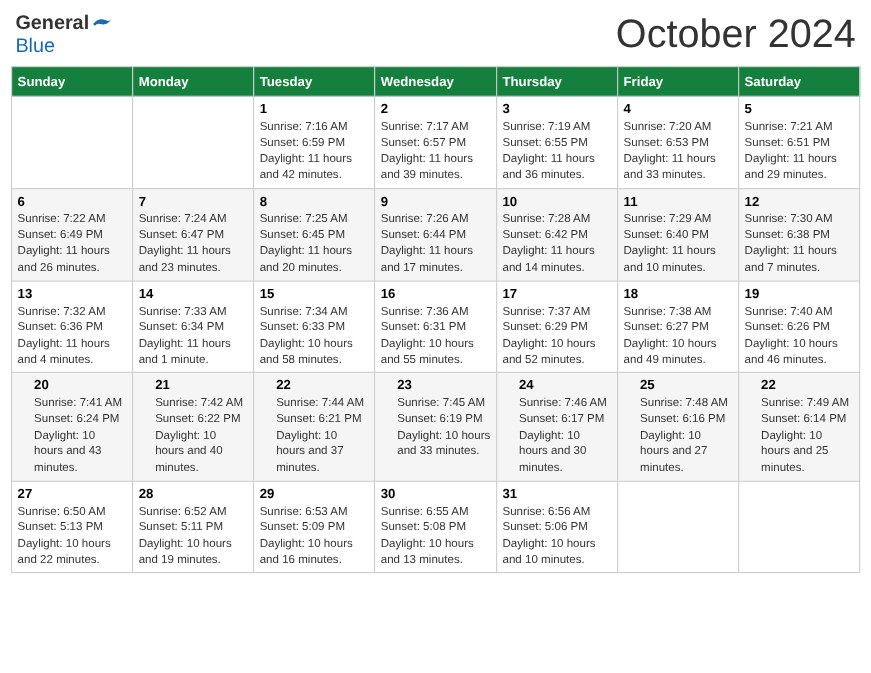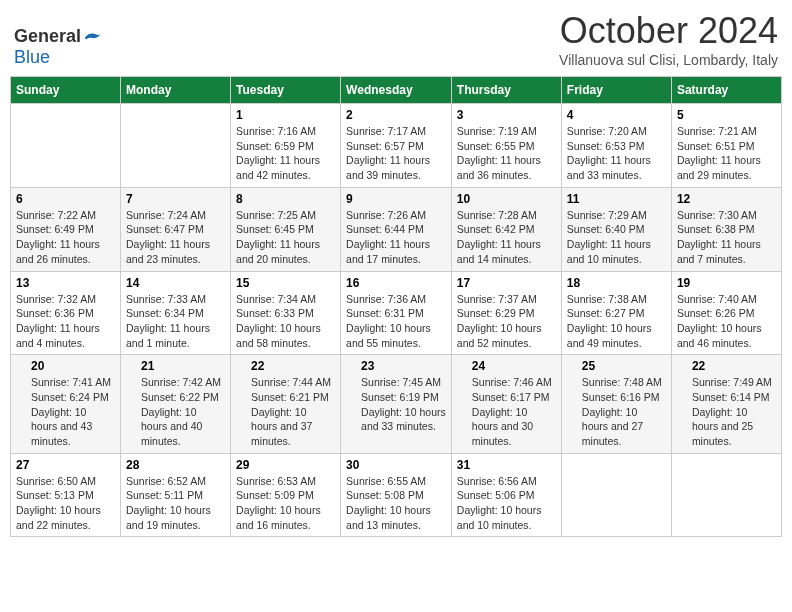--- a/index.html
+++ b/index.html
@@ -6,21 +6,21 @@
     body {
       font-family: Arial, sans-serif;
       background: #fff;
       width: 792px;
       min-height: 612px;
       padding: 10px;
     }
     .header {
       display: flex;
       justify-content: space-between;
-      align-items: flex-end;
+      align-items: flex-start;
       margin-bottom: 8px;
       padding: 0 4px;
     }
     .logo {
       display: flex;
       flex-direction: column;
       align-items: flex-start;
     }
     .logo-text {
       display: flex;
@@ -108,21 +108,20 @@
     <div class="logo-text">
       <span class="logo-general">General</span>
       <svg class="logo-bird" viewBox="0 0 24 18" fill="#1a6ab1">
         <path d="M2 10 Q8 2 16 6 Q20 8 22 4 Q18 12 10 10 Q6 9 4 12 Z"></path>
       </svg>
     </div>
     <span class="logo-blue" style="font-size:18px;font-weight:normal;">Blue</span>
   </div>
   <div class="title-block">
     <div class="month-title">October 2024</div>
-    <div class="location-title">Villanuova sul Clisi, Lombardy, Italy</div>
   </div>
 </div>
 
 <table class="calendar">
   <thead>
     <tr>
     <th>Sunday</th>
         <th>Monday</th>
         <th>Tuesday</th>
         <th>Wednesday</th>

